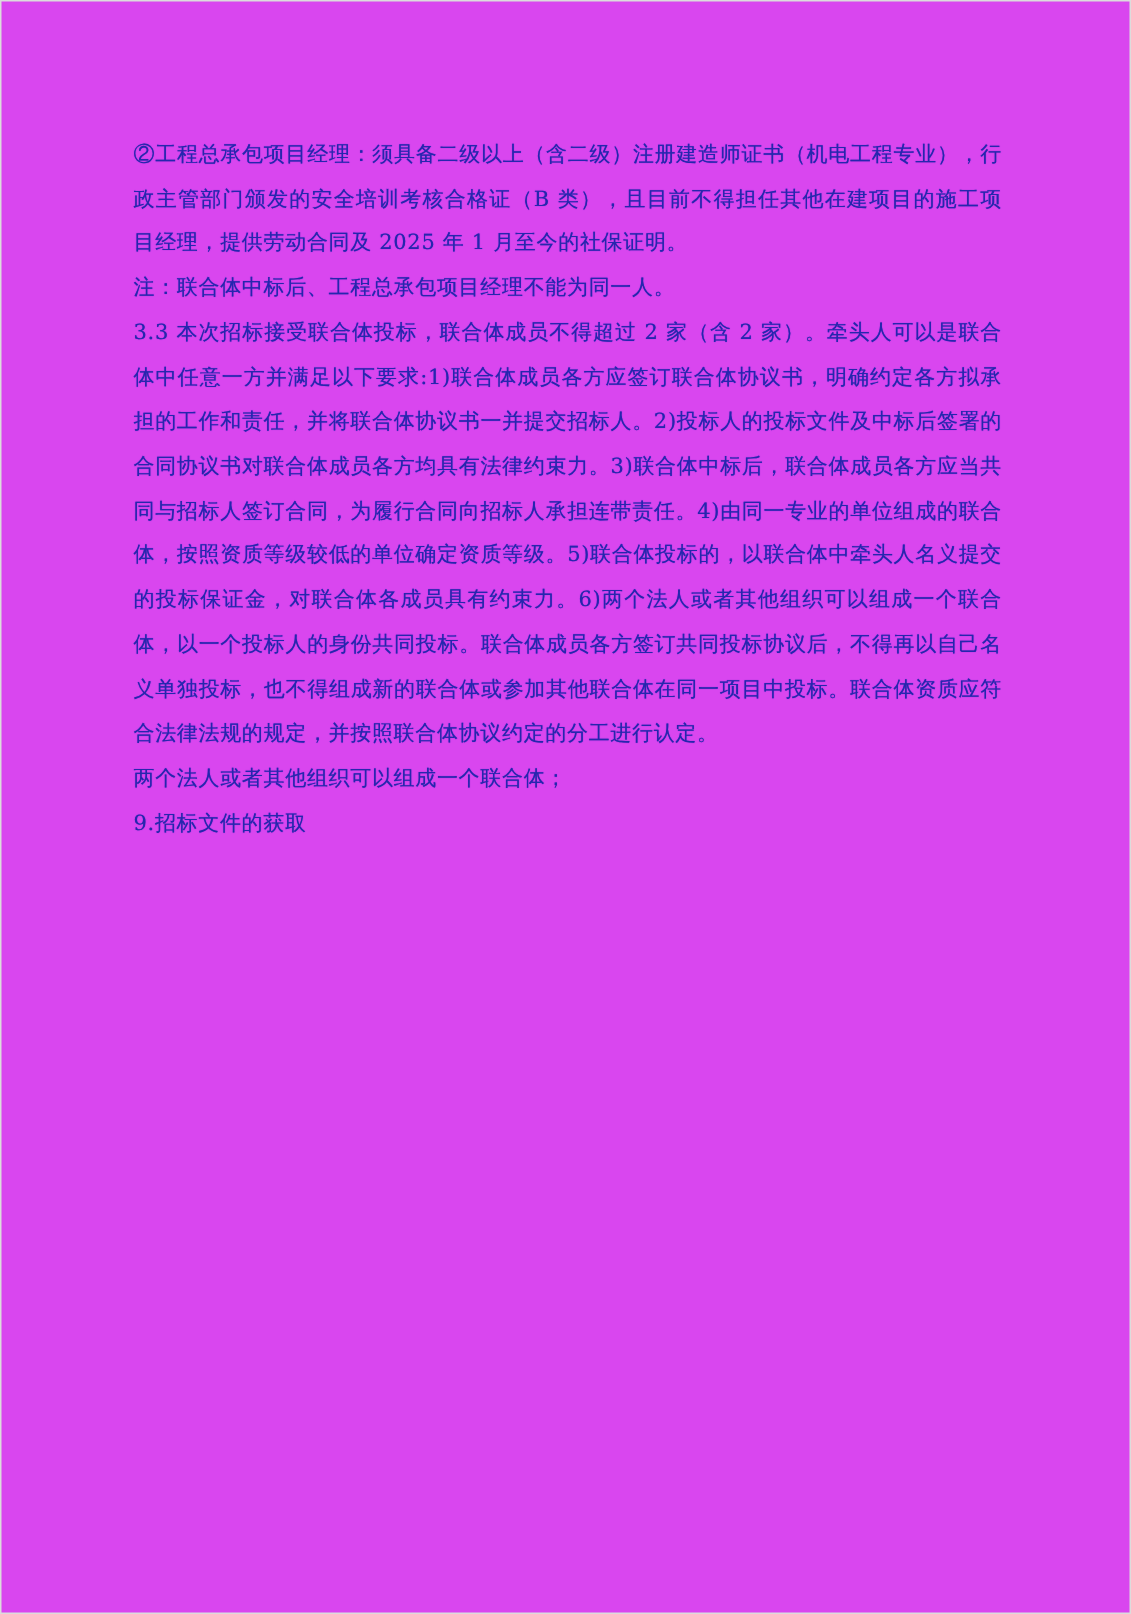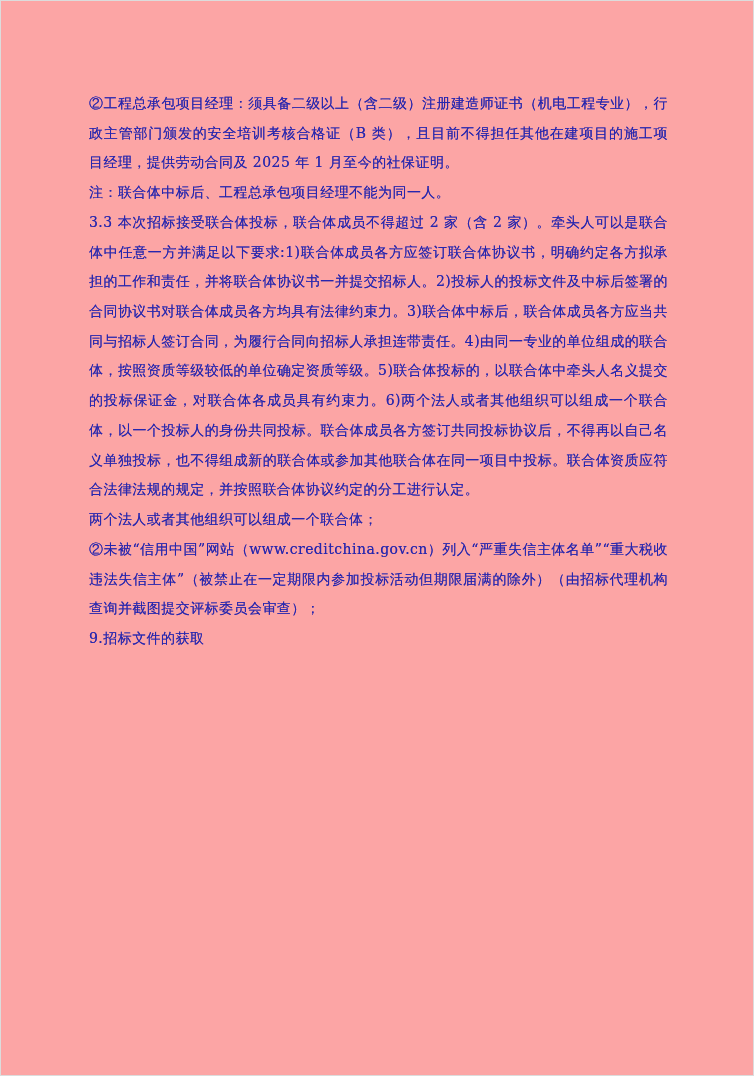--- a/index.html
+++ b/index.html
@@ -4,21 +4,21 @@
 <style>
   html, body {
     margin: 0;
     padding: 0;
     background: #ffffff;
   }
   .page {
     position: relative;
     width: 754px;
     height: 1076px;
-    background: #fca5a5;
+    background: #d946ef;
     border: 1px solid #dcdcdc;
     box-sizing: border-box;
     overflow: hidden;
     font-family: "DejaVu Serif", serif;
   }
   .doc {
     position: absolute;
     left: 88px;
     top: 88px;
     width: 579px;
@@ -37,16 +37,15 @@
 </style>
 </head>
 <body>
 
 <div class="page">
   <div class="doc">
     <p>②工程总承包项目经理：须具备二级以上（含二级）注册建造师证书（机电工程专业），行政主管部门颁发的安全培训考核合格证（B 类），且目前不得担任其他在建项目的施工项目经理，提供劳动合同及 2025 年 1 月至今的社保证明。</p>
     <p>注：联合体中标后、工程总承包项目经理不能为同一人。</p>
     <p>3.3 本次招标接受联合体投标，联合体成员不得超过 2 家（含 2 家）。牵头人可以是联合体中任意一方并满足以下要求:1)联合体成员各方应签订联合体协议书，明确约定各方拟承担的工作和责任，并将联合体协议书一并提交招标人。2)投标人的投标文件及中标后签署的合同协议书对联合体成员各方均具有法律约束力。3)联合体中标后，联合体成员各方应当共同与招标人签订合同，为履行合同向招标人承担连带责任。4)由同一专业的单位组成的联合体，按照资质等级较低的单位确定资质等级。5)联合体投标的，以联合体中牵头人名义提交的投标保证金，对联合体各成员具有约束力。6)两个法人或者其他组织可以组成一个联合体，以一个投标人的身份共同投标。联合体成员各方签订共同投标协议后，不得再以自己名义单独投标，也不得组成新的联合体或参加其他联合体在同一项目中投标。联合体资质应符合法律法规的规定，并按照联合体协议约定的分工进行认定。</p>
     <p>两个法人或者其他组织可以组成一个联合体；</p>
-    <p>②未被“信用中国”网站（www.creditchina.gov.cn）列入“严重失信主体名单”“重大税收违法失信主体”（被禁止在一定期限内参加投标活动但期限届满的除外）（由招标代理机构查询并截图提交评标委员会审查）；</p>
     <p>9.招标文件的获取</p>
   </div>
 </div>
 
 </body></html>

